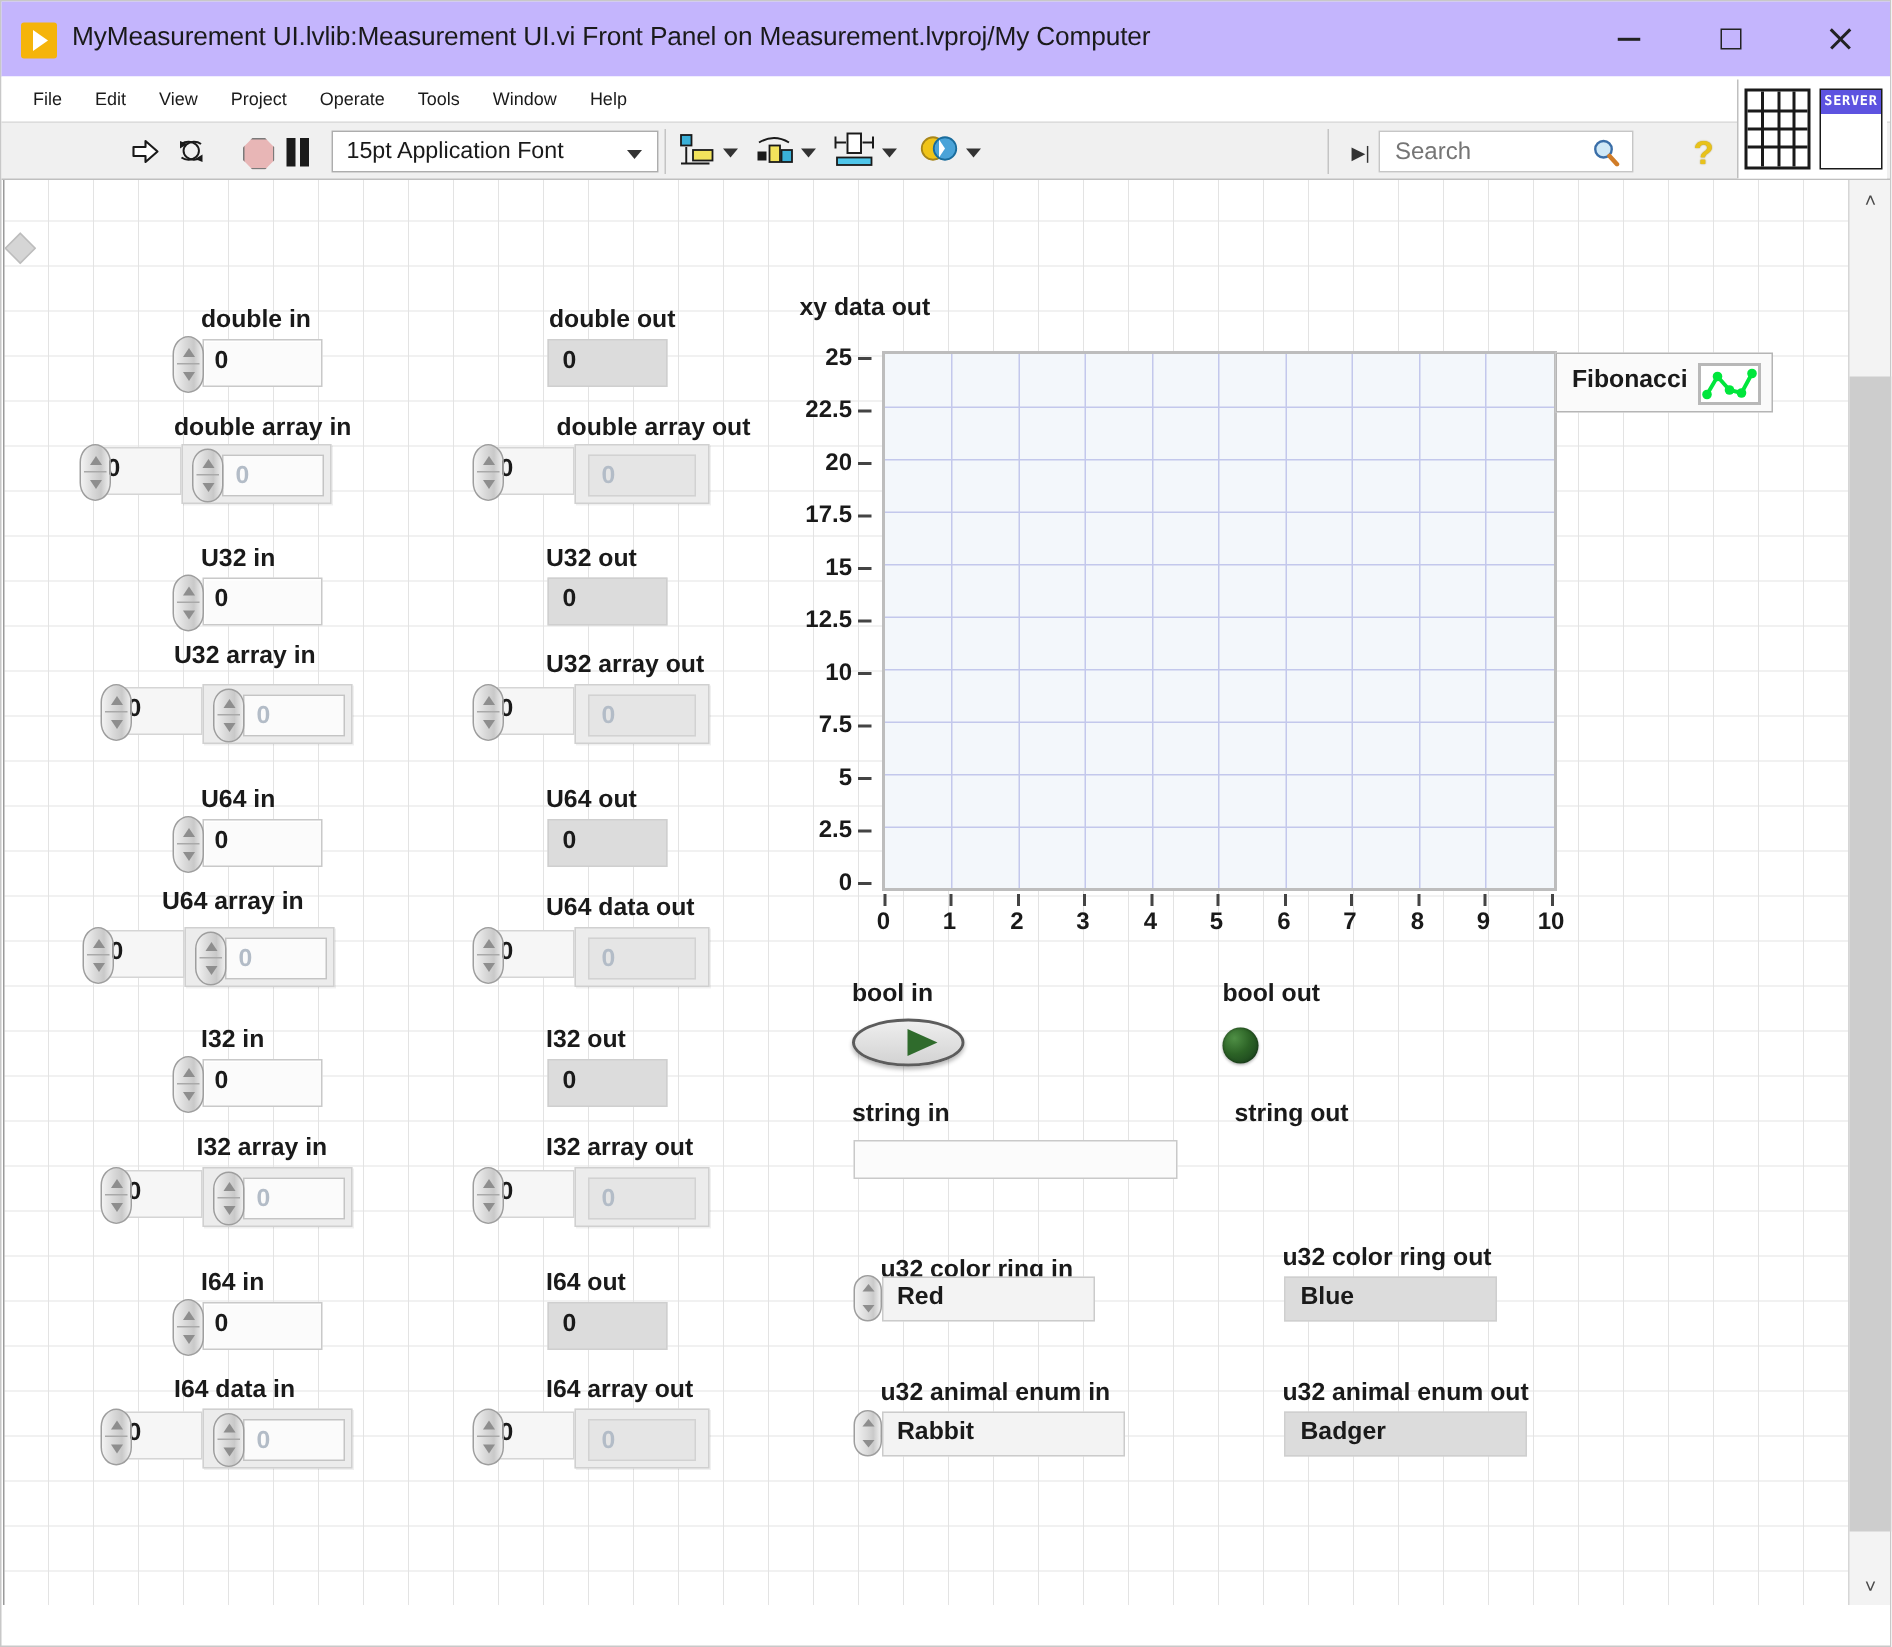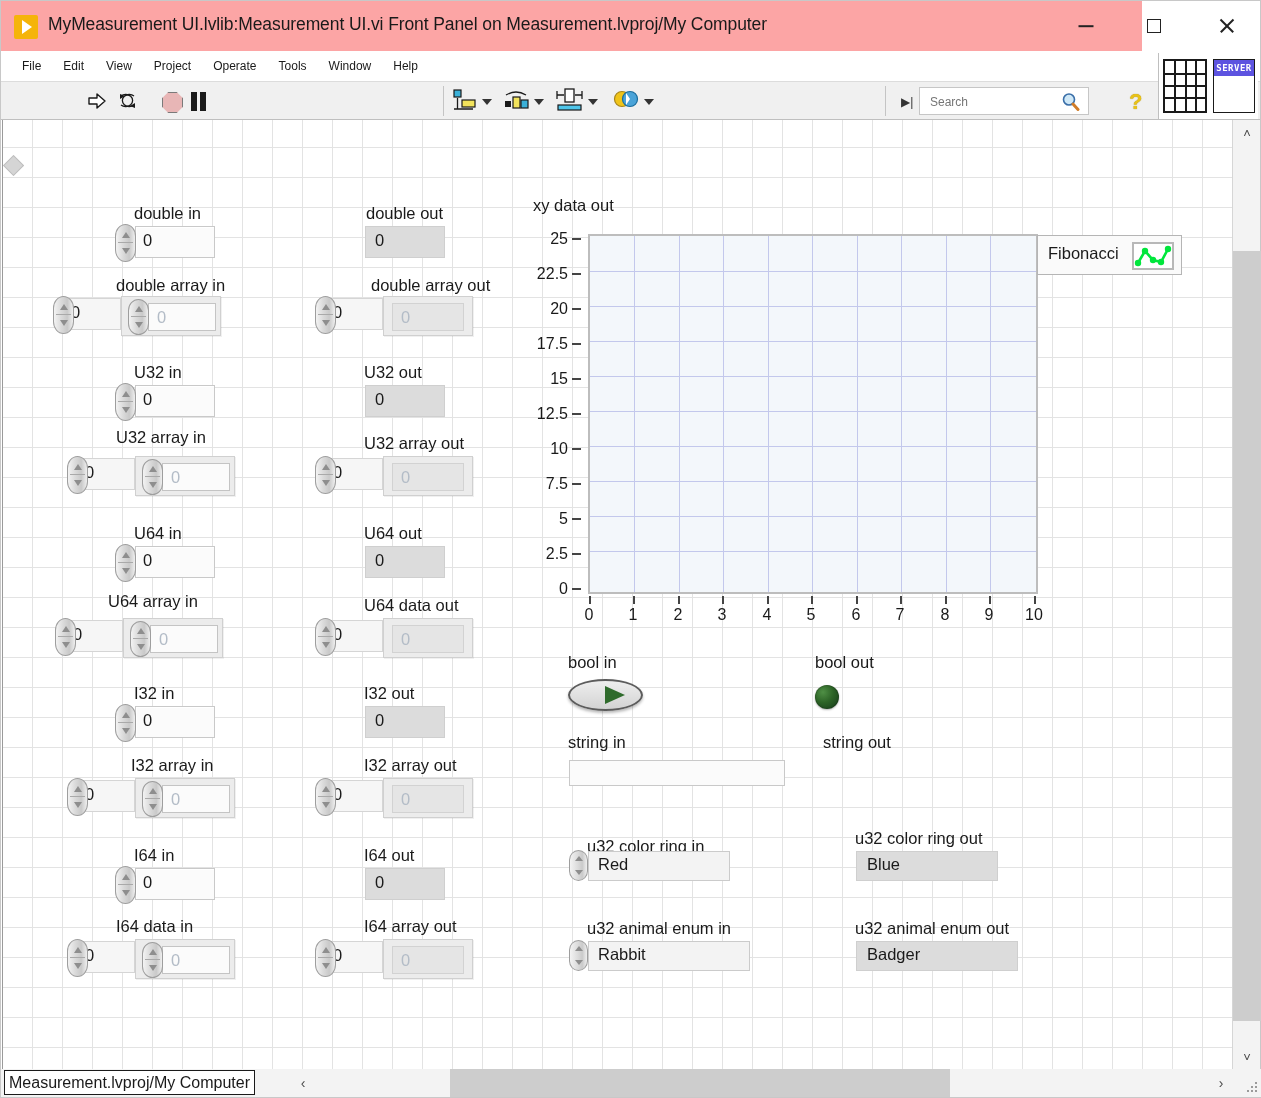--- a/index.html
+++ b/index.html
@@ -5,21 +5,21 @@
   html,body{margin:0;padding:0;}
   body{
     width:1261px;height:1098px;overflow:hidden;
     font-family:"Liberation Sans", sans-serif;
     background:#ffffff;
     -webkit-font-smoothing:antialiased;
   }
   .win{position:relative;width:1261px;height:1098px;box-sizing:border-box;border:1px solid #c8c8c8;background:#fff;}
 
   
-  .titlebar{position:absolute;left:0;top:0;width:1141px;height:50px;background:#fca5a5;}
+  .titlebar{position:absolute;left:0;top:0;width:1259px;height:50px;background:#c4b5fd;}
   .vi-icon{position:absolute;left:13px;top:14px;width:24px;height:24px;background:#f5b40a;border-radius:2px;}
   .vi-icon:after{content:"";position:absolute;left:8px;top:5px;width:0;height:0;border-left:10px solid #fff;border-top:7px solid transparent;border-bottom:7px solid transparent;}
   .title-text{position:absolute;left:47px;top:13px;font-size:17.5px;color:#1a1a1a;white-space:nowrap;letter-spacing:-0.1px;}
   .wbtn{position:absolute;top:0;width:46px;height:50px;cursor:default;}
   .wbtn .gl{position:absolute;left:50%;top:50%;transform:translate(-50%,-50%);}
   .wmin{left:1062px;}
   .wmin .gl{width:15px;height:1.6px;background:#222;}
   .wmax{left:1130px;}
   .wmax .gl{width:14px;height:14px;border:1.6px solid #222;box-sizing:border-box;}
   .wclose{left:1203px;}
@@ -58,39 +58,40 @@
   .ag2{left:502px;width:42px;}
   .ag3{left:554px;width:44px;}
   .ag4{left:612px;width:42px;}
   .agcar{position:absolute;right:1px;top:12px;width:0;height:0;border-left:5px solid transparent;border-right:5px solid transparent;border-top:6px solid #333;}
 
   .tb-sep{position:absolute;top:4px;width:1px;height:30px;background:#c4c4c4;}
 
   .searchwrap{position:absolute;left:900px;top:5px;width:212px;height:28px;}
   .search-pin{position:absolute;left:0;top:8px;font-size:12px;color:#333;}
   .searchbox{position:absolute;left:18px;top:0;width:170px;height:28px;background:#fff;border:1px solid #c6c6c6;box-sizing:border-box;}
-  .searchbox input{border:0;outline:0;width:125px;height:26px;margin-left:8px;font-size:12px;color:#6d6d6d;background:transparent;font-family:"Liberation Sans",sans-serif;}
+  .searchbox input{border:0;outline:0;width:125px;height:26px;margin-left:8px;font-size:16px;color:#6d6d6d;background:transparent;font-family:"Liberation Sans",sans-serif;}
   .mag{position:absolute;right:8px;top:4px;width:19px;height:19px;}
   .help-q{position:absolute;left:1128px;top:7px;font-size:22px;font-weight:bold;color:#e8c21a;text-shadow:0 0 1px #a08000;cursor:default;}
 
   .vipanel{position:absolute;left:1157px;top:52px;width:100px;height:66px;background:#fff;border-left:1px solid #bfbfbf;box-sizing:border-box;}
   .vi-grid{position:absolute;left:4px;top:6px;width:44px;height:54px;border:2px solid #1a1a1a;box-sizing:border-box;background:#fff;}
   .vi-grid i{position:absolute;background:#1a1a1a;}
   .srvbox{position:absolute;left:54px;top:6px;width:42px;height:54px;border:1.5px solid #1a1a1a;box-sizing:border-box;background:#fff;}
   .srvbox .hdr{height:16px;background:#5d53e0;color:#fff;font-size:9px;font-weight:bold;letter-spacing:0.5px;text-align:center;line-height:16px;font-family:"DejaVu Sans Mono",monospace;}
 
   
   .panel{position:absolute;left:1px;top:119px;width:1231px;height:950px;overflow:hidden;
     background-color:#ffffff;
     background-image:
       linear-gradient(to right, #e3e3e3 1px, transparent 1px),
       linear-gradient(to bottom, #e3e3e3 1px, transparent 1px);
     background-size:30px 30px;
     background-position:-1px -3px;
     border-left:1px solid #9a9a9a;
+    font-weight:bold;
   }
   .origin-diamond{position:absolute;left:3px;top:38px;width:13px;height:13px;background:#d5d5d5;border:1px solid #bdbdbd;transform:rotate(45deg);}
 
   
   .lbl{position:absolute;font-size:16.5px;color:#1a1a1a;white-space:nowrap;}
 
   
   .spin{position:absolute;width:21px;height:38px;}
   .spin .body{position:absolute;left:0;top:0;width:21px;height:38px;border-radius:50%/32%;
      background:linear-gradient(to right,#f3f3f3 0%,#d9d9d9 40%,#c9c9c9 70%,#efefef 100%);
@@ -224,20 +225,24 @@
         </svg>
       </span>
     </div>
     <div class="tb-ico tb-abort">
       <span class="octagon"></span>
     </div>
     <div class="tb-ico tb-pause">
       <span class="pausebars"></span>
     </div>
 
+    <div class="fontsel">
+      <span class="lab">15pt Application Font</span>
+      <span class="car"></span>
+    </div>
 
     <div class="aligngrp ag1">
       <svg width="28" height="26" viewBox="0 0 28 26">
         <rect x="3" y="3" width="7" height="7" fill="#3ab0d8" stroke="#1a1a1a" stroke-width="1.2"></rect>
         <rect x="11" y="13" width="13" height="7" fill="#f2e35c" stroke="#1a1a1a" stroke-width="1.2"></rect>
         <path d="M6.5 11 V22 M3 22 H22" stroke="#1a1a1a" stroke-width="1.3"></path>
       </svg>
       <span class="agcar"></span>
     </div>
     <div class="aligngrp ag2">
@@ -700,32 +705,14 @@
       <span class="val">Badger</span>
     </div>
   </div>
 
   <div class="vscroll">
     <div class="arrw up">˄</div>
     <div class="thumb"></div>
     <div class="arrw dn">˅</div>
   </div>
 
-  <div class="hscrollrow">
-    <div class="statusbtn">
-      <span>Measurement.lvproj/My Computer</span>
-    </div>
-    <div class="hscroll">
-      <div class="arrw lf">‹</div>
-      <div class="thumb"></div>
-      <div class="arrw rt">›</div>
-    </div>
-    <div class="grip">
-      <i style="left:8px;top:0"></i>
-        <i style="left:4px;top:4px"></i>
-        <i style="left:8px;top:4px"></i>
-      <i style="left:0;top:8px"></i>
-        <i style="left:4px;top:8px"></i>
-        <i style="left:8px;top:8px"></i>
-    </div>
-  </div>
 
 </div>
 
 </body></html>

